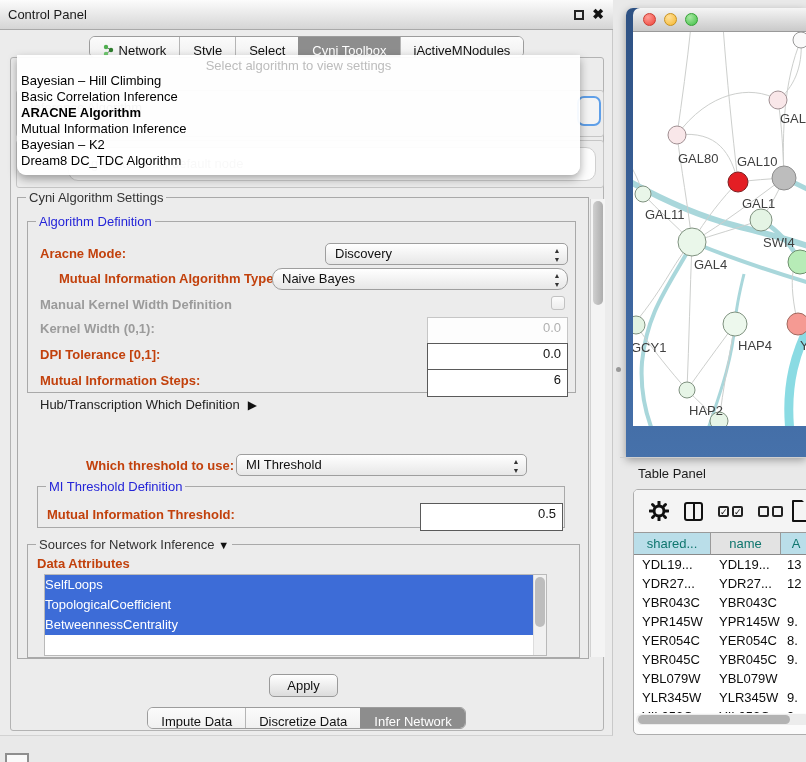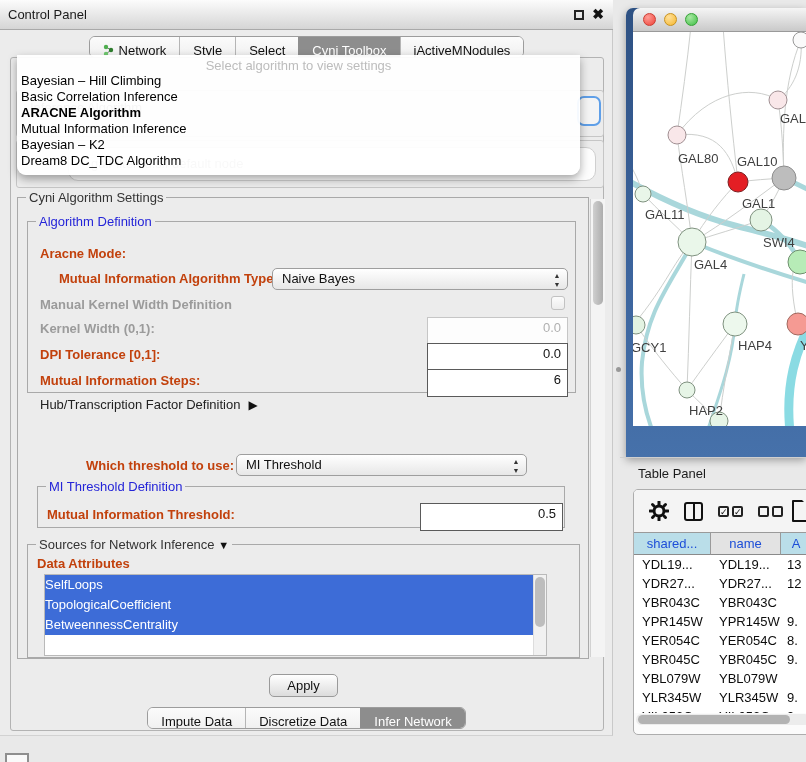--- a/index.html
+++ b/index.html
@@ -98,21 +98,21 @@
     border-radius:5px 0 0 5px;overflow:hidden;}
   .tp-toolbar{position:absolute;left:0;top:0;width:100%;height:42px;background:#f4f4f4;display:flex;align-items:center;padding-left:15px;gap:15px;}
   .cols-icon{width:19px;height:19px;border:2px solid #111;border-radius:3px;position:relative;}
   .cols-icon::after{content:"";position:absolute;left:50%;top:0;width:2px;height:100%;background:#111;transform:translateX(-50%);}
   .cb-pair{display:flex;gap:3px;}
   .cb{width:11px;height:11px;border:2px solid #222;border-radius:2px;font-size:9px;line-height:8px;text-align:center;color:#111;}
   .doc-icon{position:absolute;left:158px;top:10px;width:18px;height:22px;border:2px solid #111;border-radius:1px;}
   .doc-icon::after{content:"";position:absolute;right:-2px;top:-2px;border-style:solid;border-width:0 8px 8px 0;border-color:transparent #f4f4f4 transparent transparent;}
 
   .tp-header{position:absolute;left:0;top:42px;width:100%;height:23px;display:flex;border-top:1px solid #9a9a9a;}
-  .th{font-size:13px;color:#1d4ed8;display:flex;align-items:center;justify-content:center;
+  .th{font-size:13px;color:#0f766e;display:flex;align-items:center;justify-content:center;
     border-right:1px solid #9a9a9a;border-bottom:1px solid #8a8a8a;overflow:hidden;}
   .th.c1{width:77px;background:#badee9;}
   .th.c2{width:70px;background:#e3e3e3;}
   .th.c3{flex:1;background:#badee9;}
   .tp-body{position:absolute;left:0;top:65px;width:100%;height:158px;background:#fff;overflow:hidden;}
   .tr{display:flex;height:19px;line-height:19px;font-size:13px;color:#0c0c0c;}
   .td{overflow:hidden;white-space:nowrap;}
   .td.c1{width:77px;padding-left:8px;}
   .td.c2{width:70px;padding-left:8px;}
   .td.c3{flex:1;padding-left:6px;}
@@ -183,41 +183,45 @@
   </div>
   <div class="abs sb-v">
       <span class="thumb"></span>
     </div>
 
   <div class="abs group g-algdef">
     <span class="legend blue">Algorithm Definition</span>
   </div>
 
   <span class="abs form-label" style="left:40px;top:246px;">Aracne Mode:</span>
+  <div class="abs combo" style="left:325px;top:243px;width:243px;">
+    <span>Discovery</span>
+    <span class="spin">▲<br>▼</span>
+  </div>
 
   <span class="abs form-label" style="left:40px;top:271px;margin-left:19px;">Mutual Information Algorithm Type:</span>
-  <div class="abs combo" style="left:272px;top:268px;width:296px;">
+  <div class="abs combo" style="left:272px;top:268px;width:296px;border-radius:10px;">
     <span>Naive Bayes</span>
     <span class="spin">▲<br>▼</span>
   </div>
 
   <span class="abs form-label disabled" style="left:40px;top:297px;">Manual Kernel Width Definition</span>
   <span class="abs checkbox" style="left:551px;top:296px;"></span>
 
   <span class="abs form-label disabled" style="left:40px;top:321px;">Kernel Width (0,1):</span>
   <div class="abs tfield" style="left:427px;top:317px;width:141px;">0.0</div>
 
   <span class="abs form-label" style="left:40px;top:347px;">DPI Tolerance [0,1]:</span>
   <div class="abs tfield active" style="left:427px;top:343px;width:141px;">0.0</div>
 
   <span class="abs form-label" style="left:40px;top:373px;">Mutual Information Steps:</span>
   <div class="abs tfield active" style="left:427px;top:369px;width:141px;">6</div>
 
   <div class="abs hub-row">
-    <span>Hub/Transcription Factor Definition</span><span class="hub-arrow">▶</span>
+    <span>Hub/Transcription Which Definition</span><span class="hub-arrow">▶</span>
   </div>
 
   <span class="abs form-label" style="left:86px;top:458px;">Which threshold to use:</span>
   <div class="abs combo" style="left:236px;top:454px;width:291px;">
     <span>MI Threshold</span>
     <span class="spin">▲<br>▼</span>
   </div>
   <div class="abs group g-mithresh">
     <span class="legend blue">MI Threshold Definition</span>
   </div>

